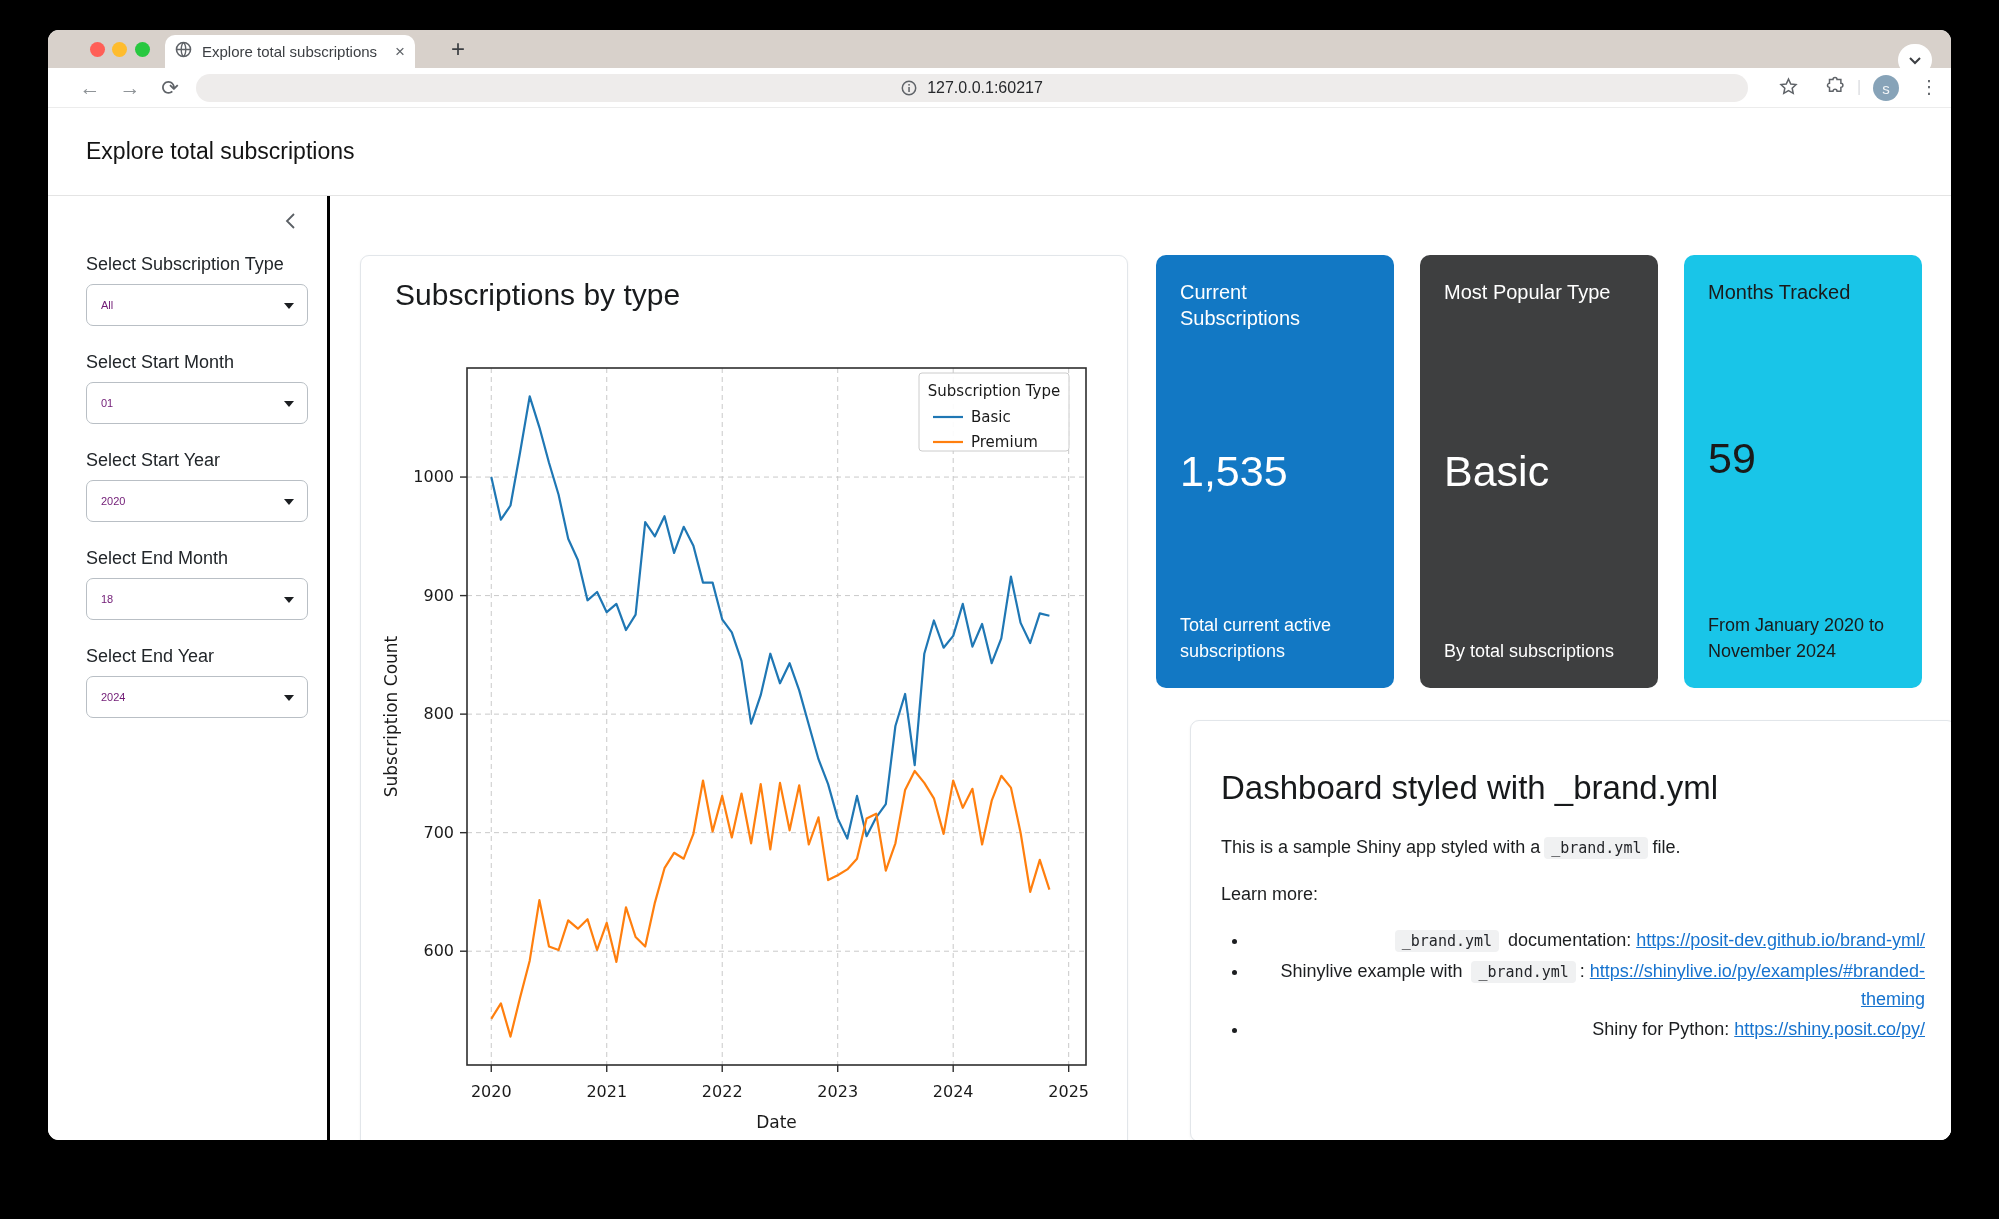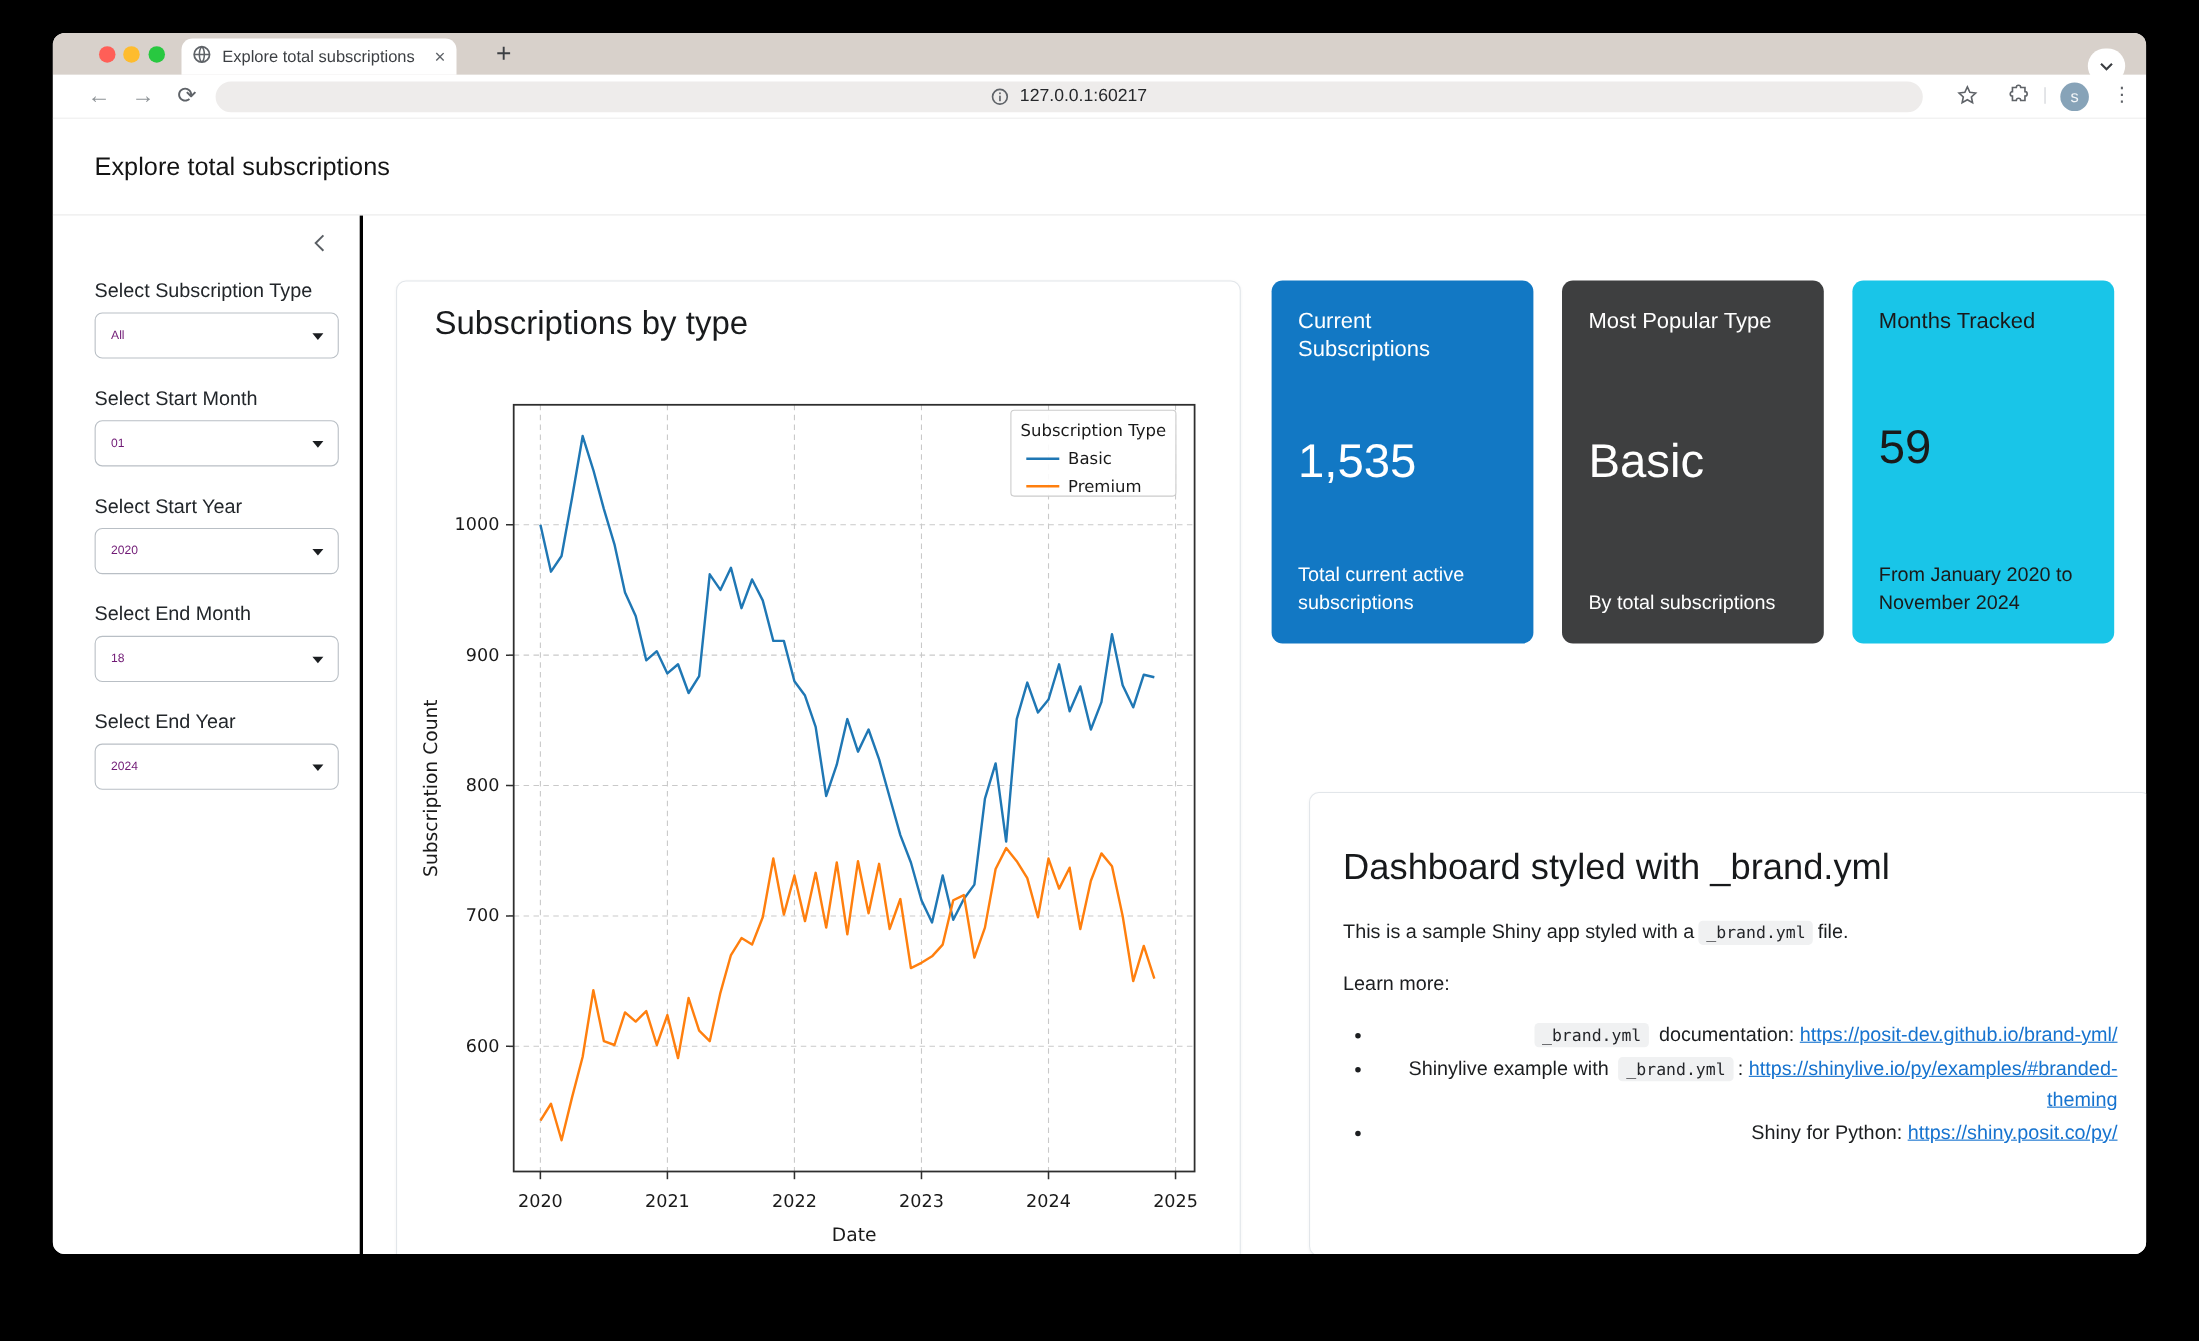--- a/index.html
+++ b/index.html
@@ -43,21 +43,21 @@
   #chartcard{left:30px;top:59px;width:768px;height:894px;}
   #chartcard .ctitle{position:absolute;left:34px;top:22px;font-size:30px;color:#191b1d;}
   #chartsvg{position:absolute;left:0;top:0;}
   .grid{stroke:#c9c9c9;stroke-width:1;stroke-dasharray:5 4;fill:none;}
   .spine{stroke:#2e2e2e;stroke-width:1.6;fill:none;}
   .tick{stroke:#2e2e2e;stroke-width:1.4;}
   .ticklab{font-family:"DejaVu Sans",sans-serif;font-size:16px;fill:#1a1a1a;}
   .axislab{font-family:"DejaVu Sans",sans-serif;font-size:17px;fill:#1a1a1a;}
   .legendbox{fill:#ffffff;fill-opacity:.9;stroke:#cccccc;stroke-width:1;}
   .legendtitle,.legendlab{font-family:"DejaVu Sans",sans-serif;font-size:15px;fill:#1a1a1a;}
-  .value-box{position:absolute;top:59px;width:238px;height:330px;border-radius:10px;box-sizing:border-box;
+  .value-box{position:absolute;top:59px;width:238px;height:433px;border-radius:10px;box-sizing:border-box;
              padding:24px;display:flex;flex-direction:column;}
   .vb-title{font-size:20px;line-height:26px;}
   .vb-value{font-size:43px;margin:auto 0;}
   .vb-caption{font-size:18px;line-height:26px;}
   #infocard{left:860px;top:524px;width:766px;height:422px;padding:42px 30px;}
   #infocard h2{margin:6px 0 0 0;font-size:33px;font-weight:400;color:#17191b;}
   #infocard p{font-size:18px;color:#1c1e20;margin:30px 0 0 0;}
   #infocard .learn{margin-top:26px;}
   #infocard ul{margin:22px 0 0 0;padding-left:28px;}
   #infocard li{font-size:18px;line-height:27px;color:#1c1e20;margin-bottom:3px;text-align:right;}

